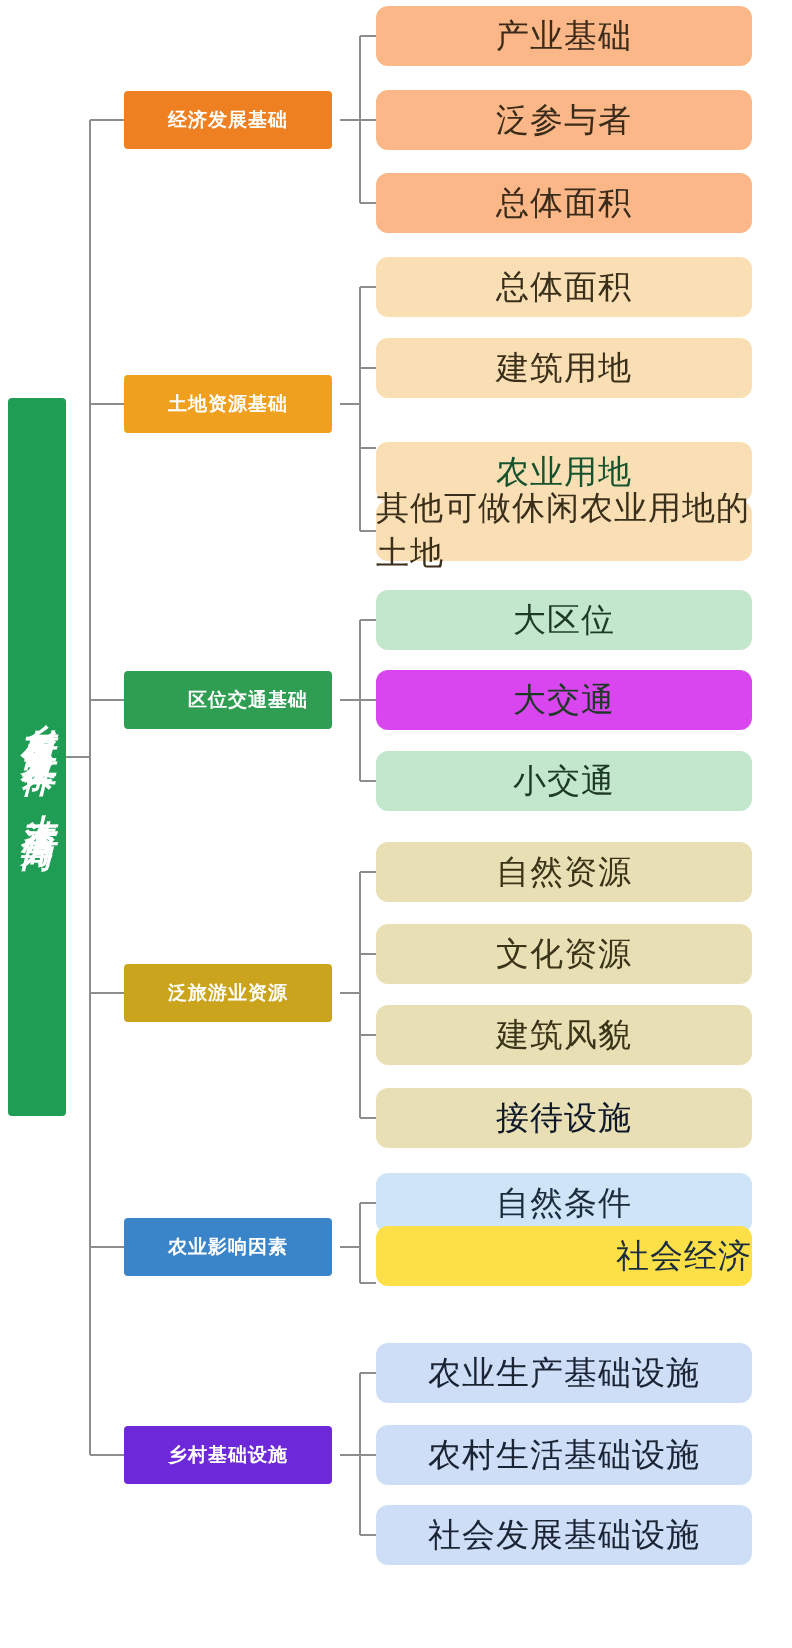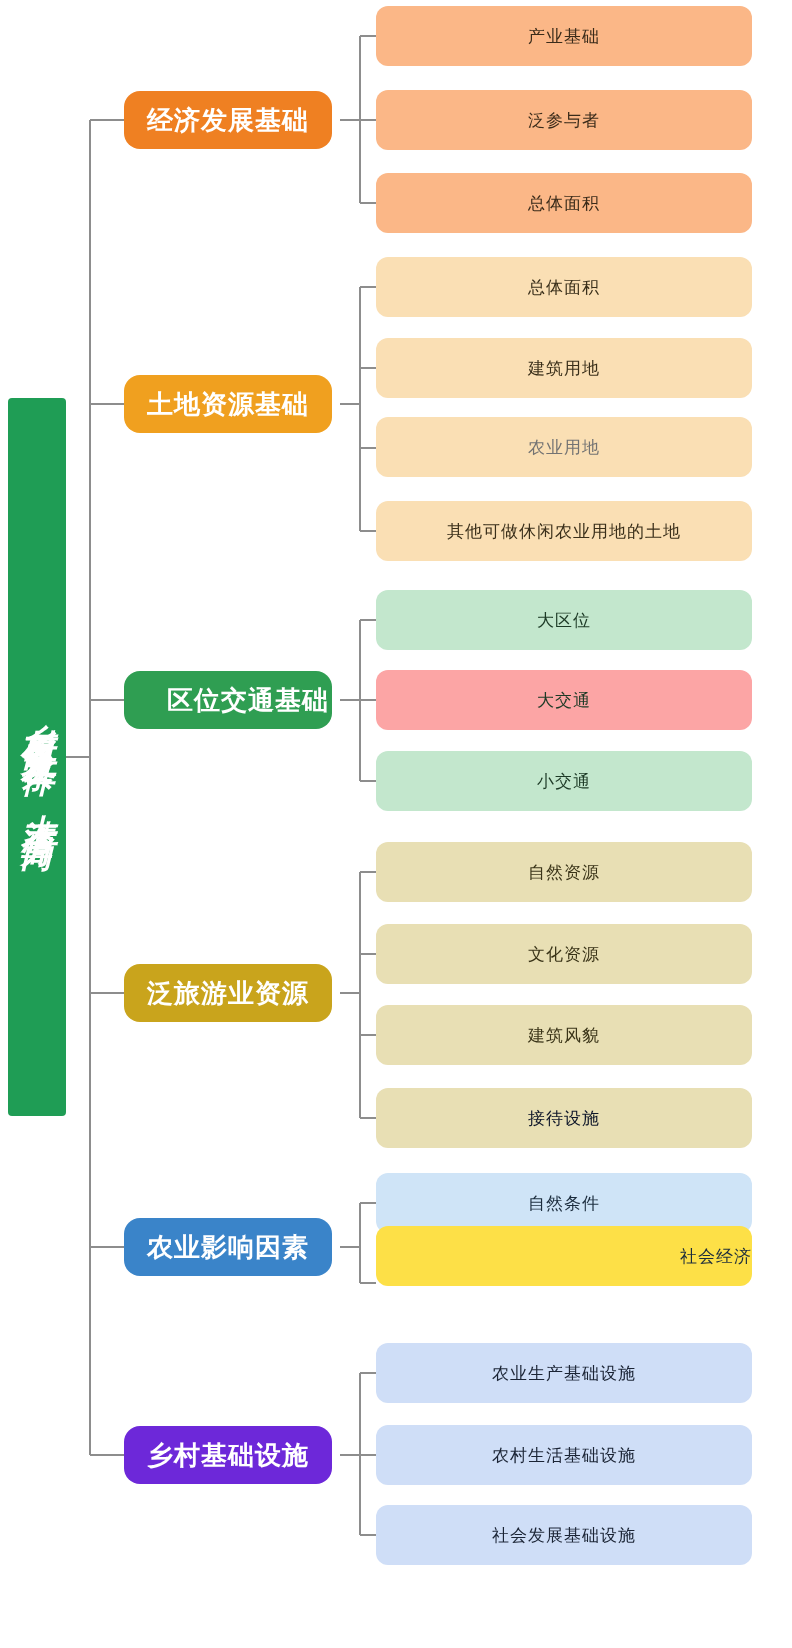--- a/index.html
+++ b/index.html
@@ -44,42 +44,42 @@
     letter-spacing: 6px;
     line-height: 1.05;
     white-space: nowrap;
   }
 
   
   .branch {
     position: absolute;
     width: 208px;
     height: 58px;
-    border-radius: 16px;
+    border-radius: 4px;
     display: flex;
     align-items: center;
     justify-content: center;
     color: #ffffff;
-    font-size: 26px;
+    font-size: 19px;
     font-weight: bold;
     box-sizing: border-box;
     letter-spacing: 1px;
   }
 
   
   .leaf {
     position: absolute;
     left: 376px;
     width: 376px;
     height: 60px;
     border-radius: 12px;
     display: flex;
     align-items: center;
     justify-content: center;
-    font-size: 17px;
+    font-size: 33px;
     box-sizing: border-box;
     letter-spacing: 1px;
   }
 
   
   #connectors {
     position: absolute;
     left: 0;
     top: 0;
     width: 792px;
@@ -165,34 +165,34 @@
 
   <div class="branch" style="left:124px; top:375px; background:#f0a01f;">
     <span>土地资源基础</span>
   </div>
   <div class="leaf" style="top:257px; background:#fadfb4; color:#3a2f1a;">
     <span>总体面积</span>
   </div>
   <div class="leaf" style="top:338px; background:#fadfb4; color:#3a2f1a;">
     <span>建筑用地</span>
   </div>
-  <div class="leaf" style="top:417px; background:#fadfb4; color:#737373;">
+  <div class="leaf" style="top:442px; background:#fadfb4; color:#14532d;">
     <span>农业用地</span>
   </div>
   <div class="leaf" style="top:501px; background:#fadfb4; color:#3a2f1a;">
     <span>其他可做休闲农业用地的土地</span>
   </div>
 
   <div class="branch" style="left:124px; top:671px; background:#2f9e52;padding-left:40px;">
     <span>区位交通基础</span>
   </div>
   <div class="leaf" style="top:590px; background:#c3e7cd; color:#1d3a26;">
     <span>大区位</span>
   </div>
-  <div class="leaf" style="top:670px; background:#fca5a5; color:#1d3a26;">
+  <div class="leaf" style="top:670px; background:#d946ef; color:#1d3a26;">
     <span>大交通</span>
   </div>
   <div class="leaf" style="top:751px; background:#c3e7cd; color:#1d3a26;font-family:Liberation Mono, monospace;">
     <span>小交通</span>
   </div>
 
   <div class="branch" style="left:124px; top:964px; background:#c9a41c;">
     <span>泛旅游业资源</span>
   </div>
   <div class="leaf" style="top:842px; background:#e8dfb4; color:#3a3418;">

